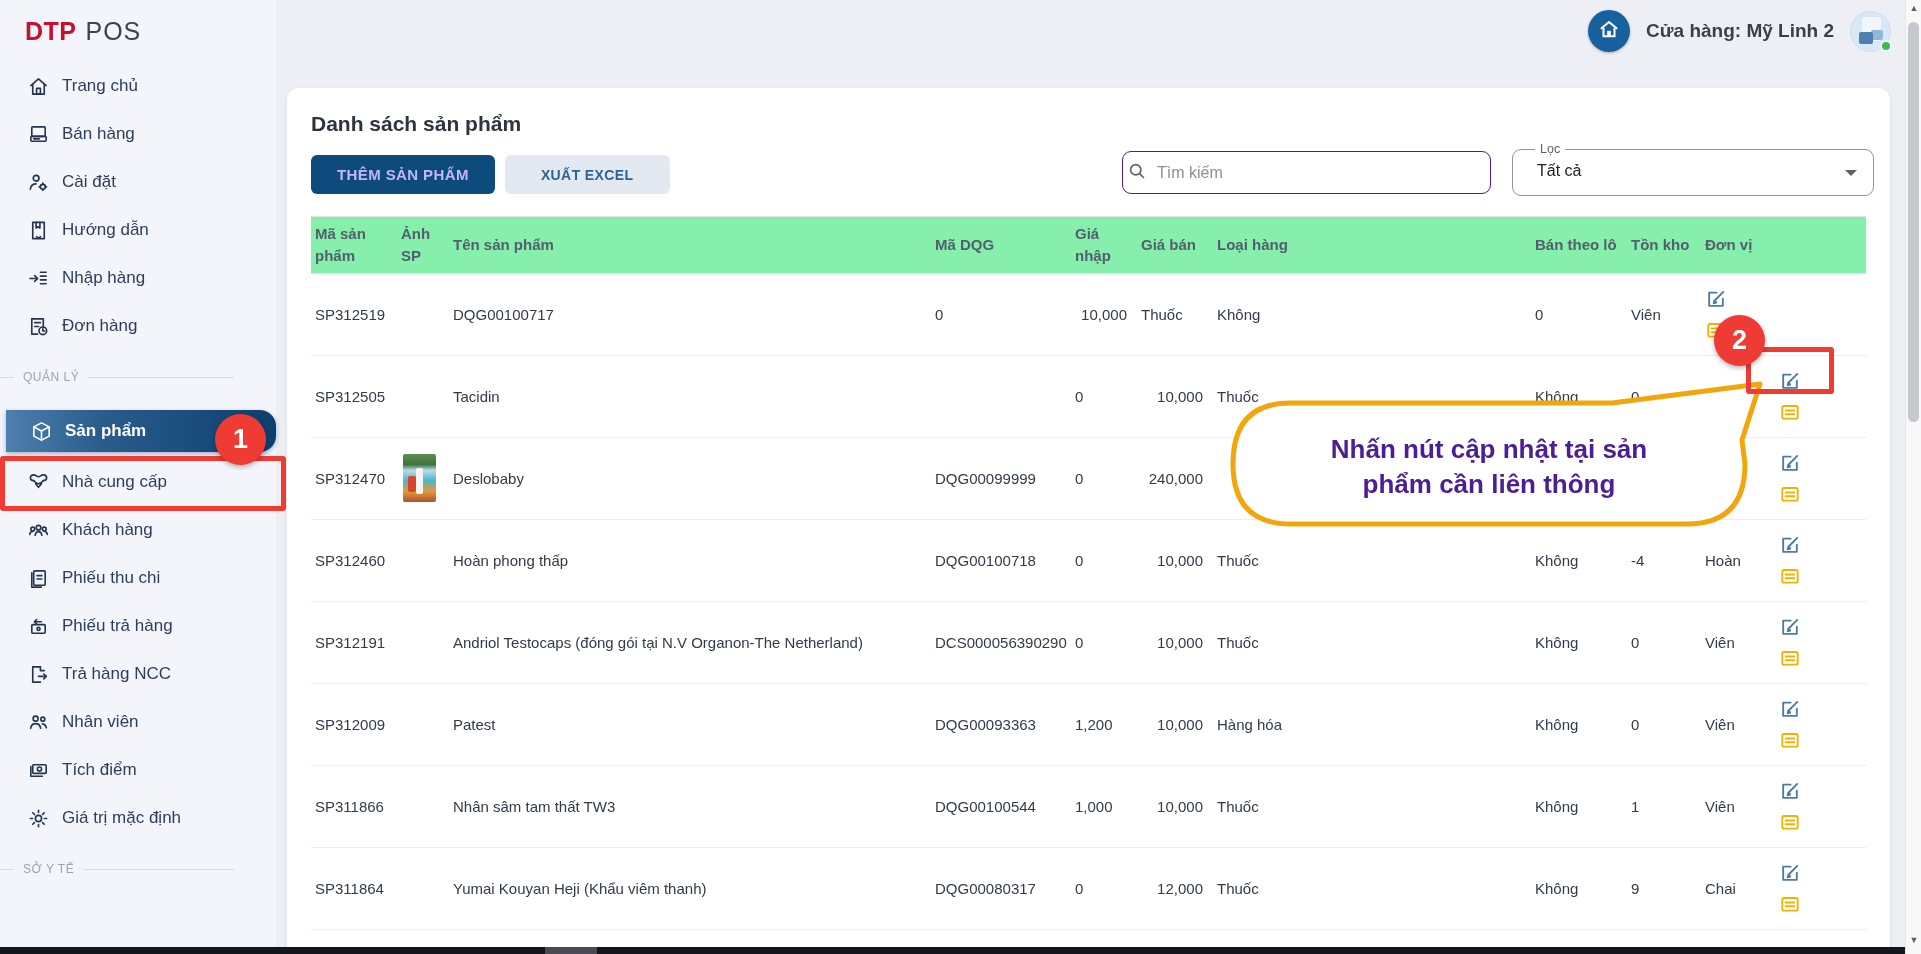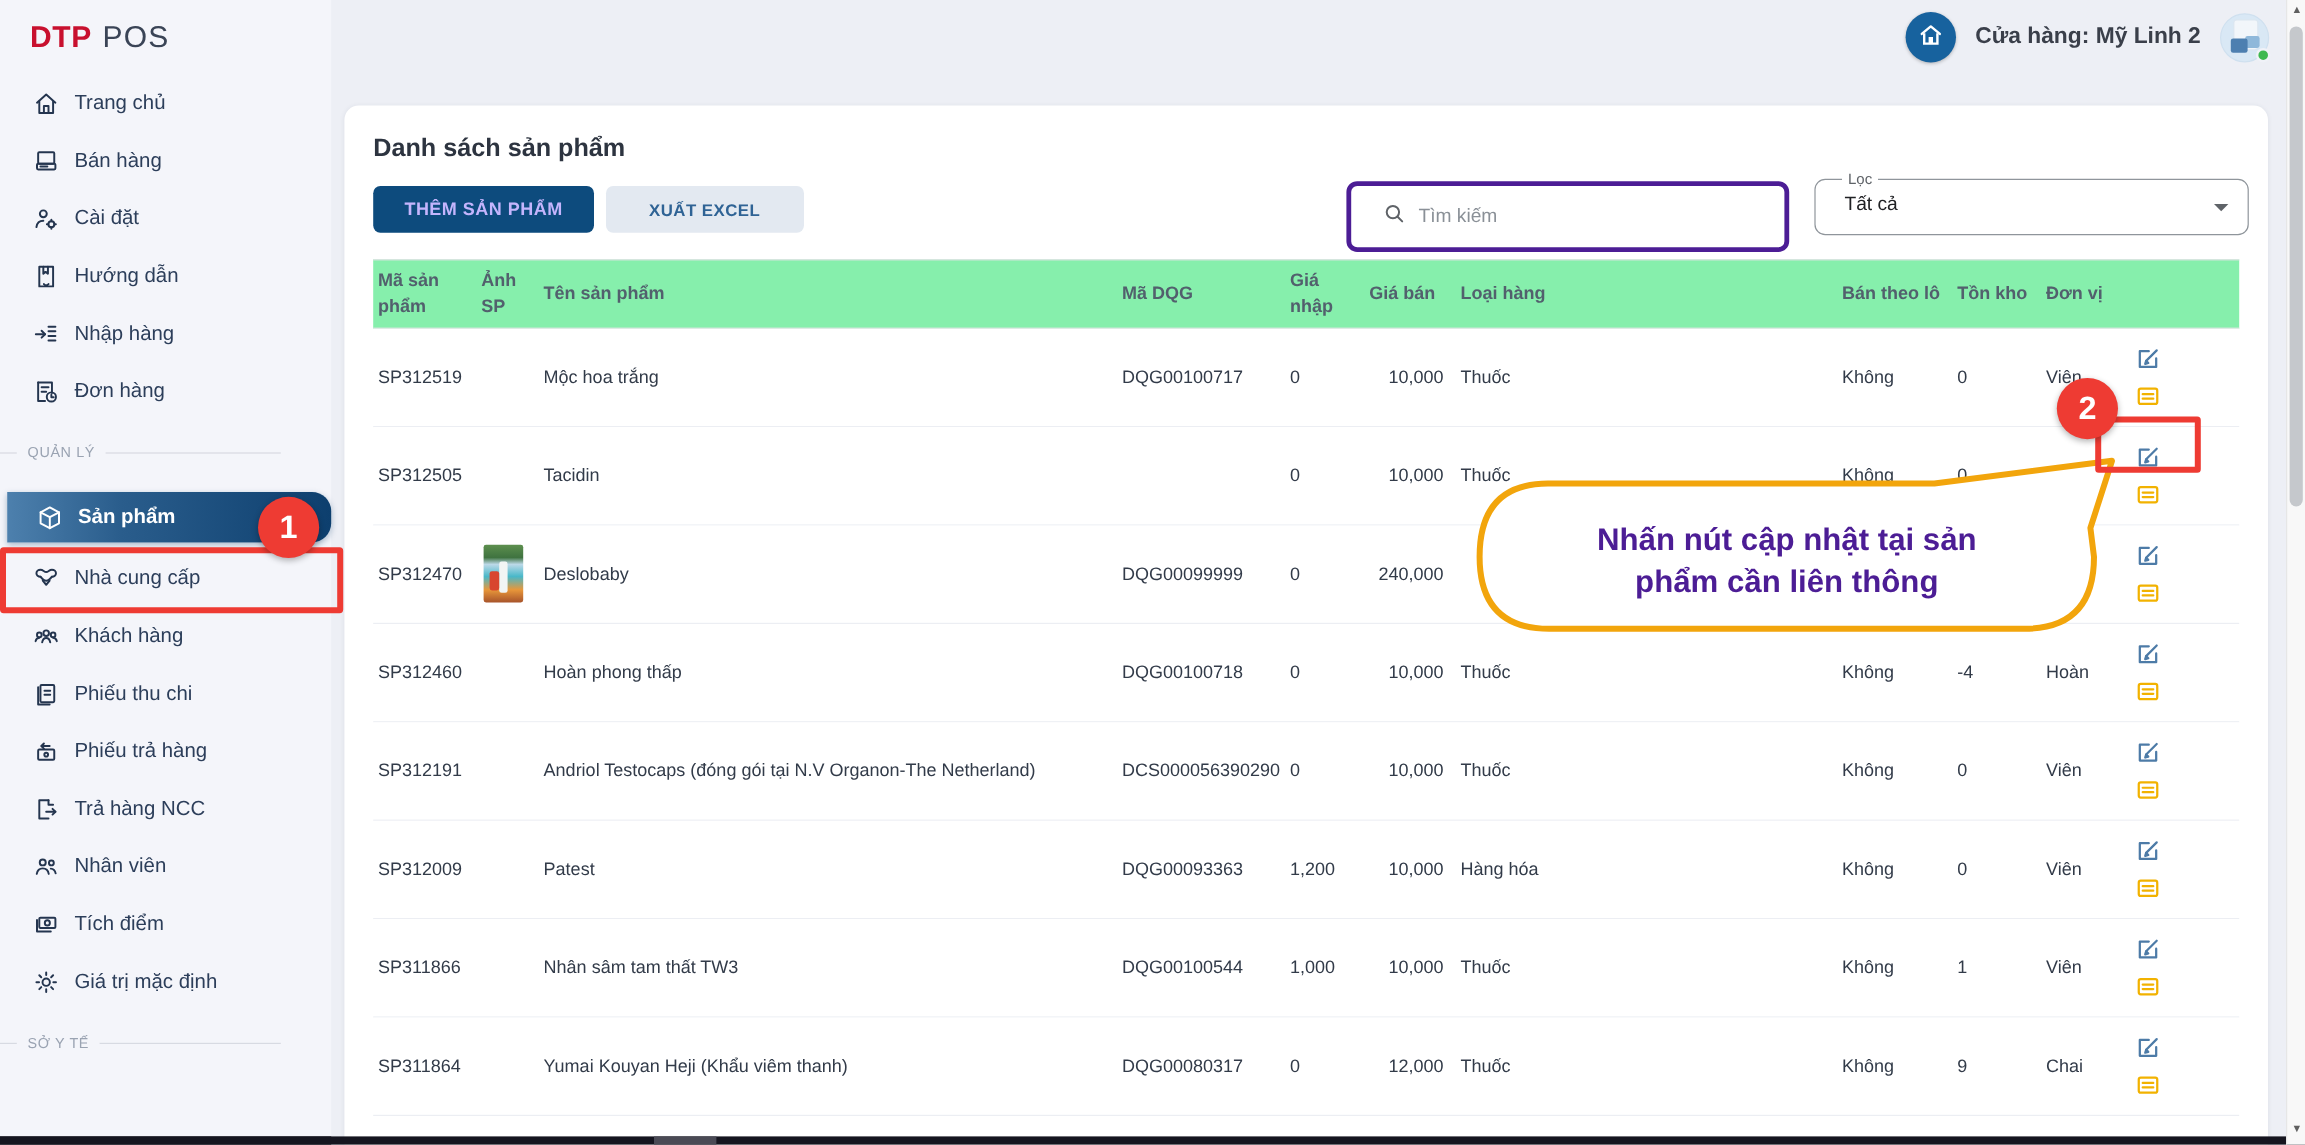--- a/index.html
+++ b/index.html
@@ -38,21 +38,21 @@
   .avatar .ph2 { position:absolute; left:8px; top:20px; width:14px; height:12px; background:#4d7fb0; border-radius:2px; }
   .avatar .ph3 { position:absolute; left:20px; top:18px; width:12px; height:10px; background:#8fb8da; border-radius:2px; }
   .status-dot { position:absolute; right:-2px; bottom:-1px; width:12px; height:12px; border-radius:50%; background:#3fb950; border:2px solid #f0f2f8; }
 
   
   .card { position:absolute; left:287px; top:88px; width:1603px; height:880px; background:#fff; border-radius:12px; box-shadow:0 1px 4px rgba(40,50,80,.08); padding:0 24px; overflow:hidden; z-index:1; }
   .card-title { margin-top:24px; font-size:21px; font-weight:bold; color:#2d3440; }
   .btn-row { margin-top:19px; display:flex; gap:10px; height:39px; position:relative; }
   .btn-primary { background:#0d4b7d; color:#c4b5fd; font-weight:bold; font-size:15px; letter-spacing:.4px; border:none; border-radius:6px; padding:0 26px; cursor:pointer; }
   .btn-secondary { background:#e3e9f1; color:#2f6395; font-weight:bold; font-size:14px; letter-spacing:.4px; border:none; border-radius:6px; padding:0 36px; cursor:pointer; }
-  .search-box { position:absolute; left:811px; top:-4px; width:369px; height:59px; border:4px solid #4c1d95; border-radius:9px; background:#fff; display:flex; align-items:center; padding:0 26px; }
+  .search-box { position:absolute; left:811px; top:-4px; width:369px; height:43px; border:1px solid #4c1d95; border-radius:9px; background:#fff; display:flex; align-items:center; padding:0 4px; }
   .search-box svg { width:20px; height:20px; flex:0 0 20px; }
   .search-box input { border:none; outline:none; font-size:16px; margin-left:10px; width:100%; color:#333; font-family:inherit; }
   .search-box input::placeholder { color:#8a9097; }
   .filter-box { position:absolute; left:1201px; top:-6px; width:362px; height:47px; border:1px solid #8f959b; border-radius:9px; background:#fff; cursor:pointer;padding-left:39px; }
   .filter-label { position:absolute; left:22px; top:-8px; background:#fff; padding:0 5px; font-size:12.5px; color:#5f6368; }
   .filter-value { position:absolute; left:24px; top:12px; font-size:16px; color:#202124; }
   .filter-caret { position:absolute; right:16px; top:20px; width:0; height:0; border-left:6px solid transparent; border-right:6px solid transparent; border-top:6px solid #5f6368; }
 
   
   .tbl { margin-top:22px; }
@@ -324,21 +324,20 @@
         <div class="tc">Loại hàng</div>
         <div class="tc">Bán theo lô</div>
         <div class="tc">Tồn kho</div>
         <div class="tc">Đơn vị</div>
         <div class="tc"></div>
       </div>
     <div id="tbody">
         <div class="tgrid trow">
           <div class="tc">SP312519</div>
           <div class="tc"></div>
-          <div class="tc">Mộc hoa trắng</div>
           <div class="tc">DQG00100717</div>
           <div class="tc">0</div>
           <div class="tc num-r">10,000</div>
           <div class="tc">Thuốc</div>
           <div class="tc">Không</div>
           <div class="tc">0</div>
           <div class="tc">Viên</div>
           <div class="tc acts">
             <div class="icon-btn"><span><svg viewBox="0 0 20 20" fill="none" stroke="#4d7ba7" stroke-width="1.7" stroke-linecap="round" stroke-linejoin="round">
                   <path d="M10.6 4.2H3.8v12h12.4V9.6"></path>

